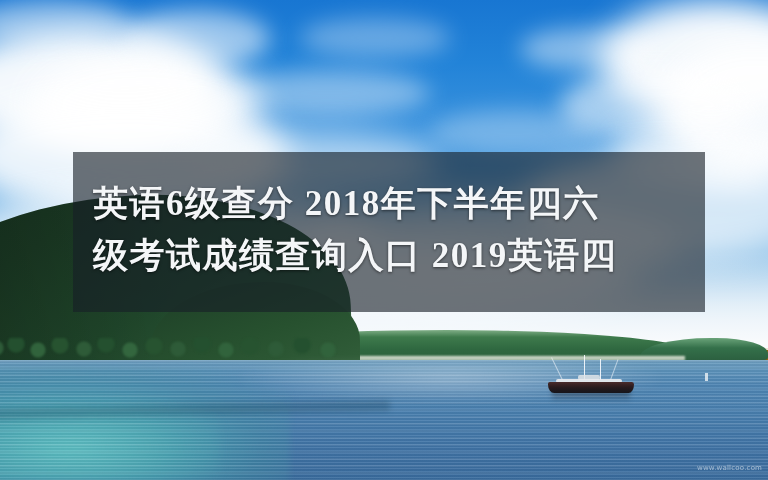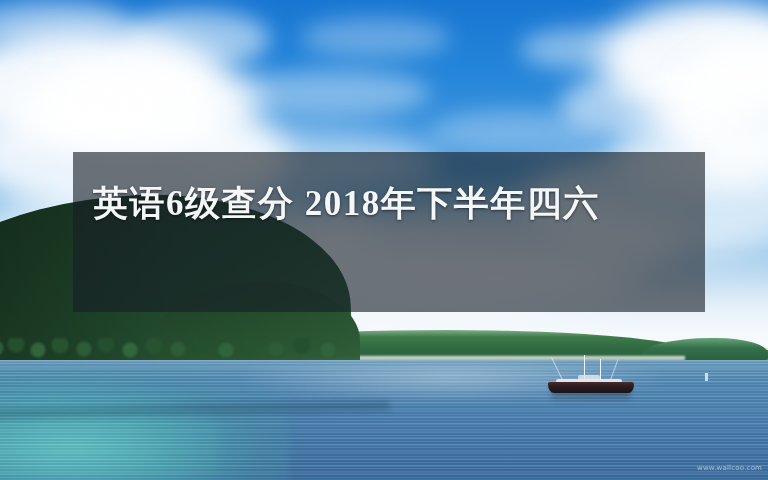--- a/index.html
+++ b/index.html
@@ -400,16 +400,17 @@
     <div class="mast m2"></div>
     <div class="cabin"></div>
     <div class="deck"></div>
     <div class="hull"></div>
   </div>
   <div class="boat-reflection"></div>
   <div class="buoy"></div>
 
   <div class="text-panel"></div>
   <div class="headline line1">英语6级查分 2018年下半年四六</div>
+  <div class="headline line2">级考试成绩查询入口 2019英语四</div>
 
   <div class="watermark-small">www.wallcoo.com</div>
 
 </div>
 
 </body></html>

